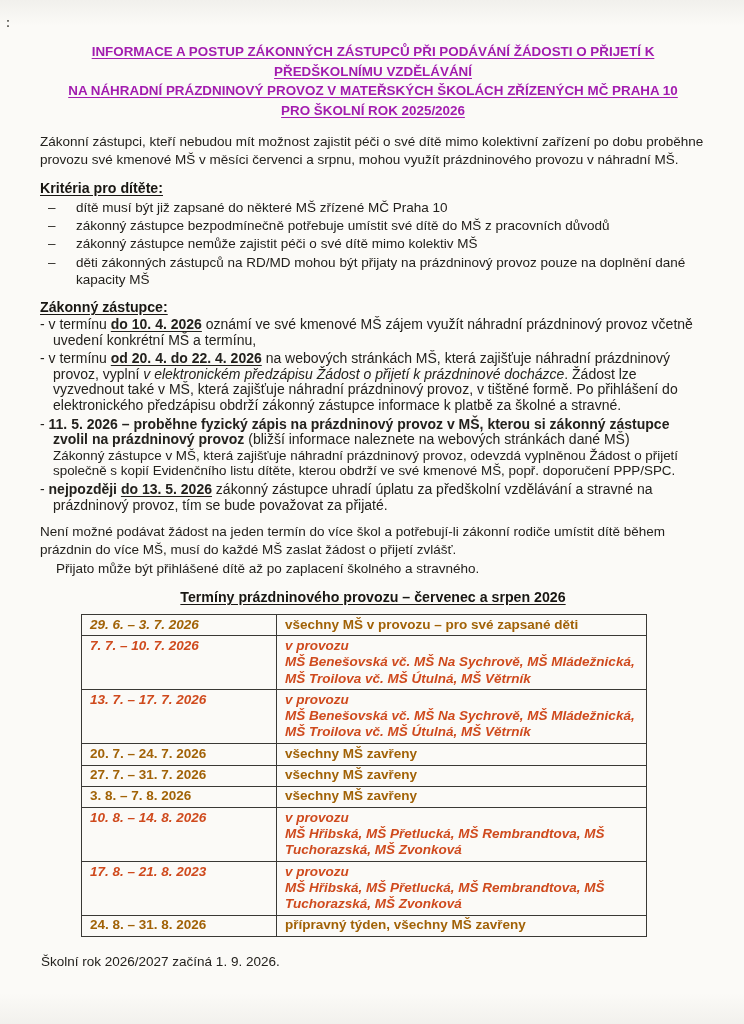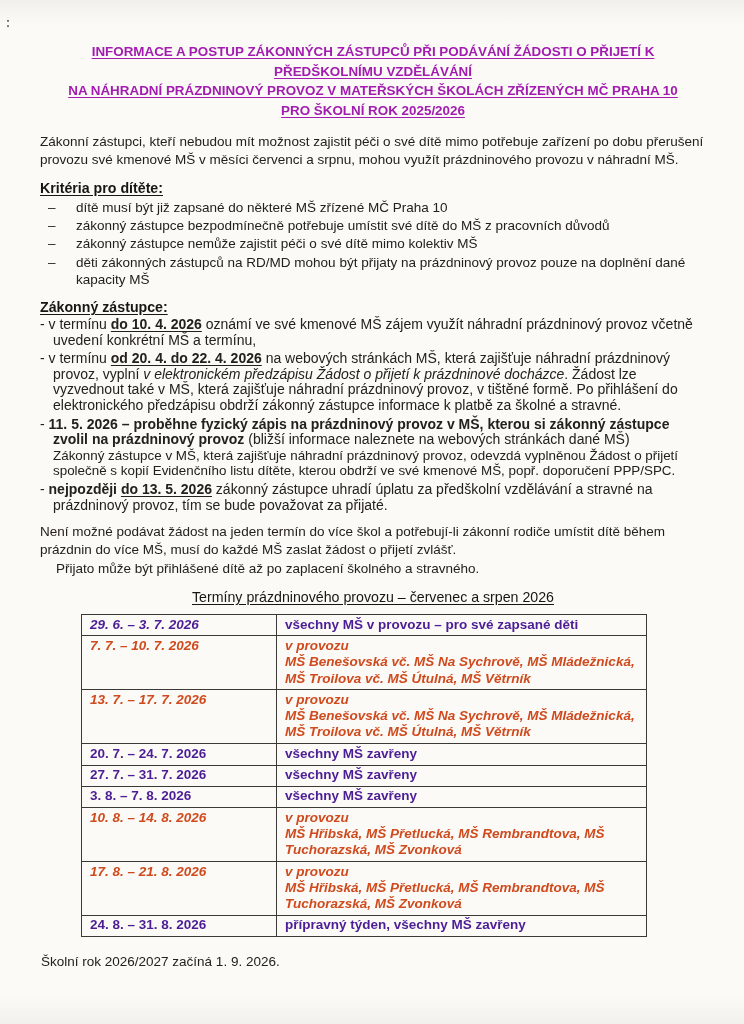--- a/index.html
+++ b/index.html
@@ -27,48 +27,48 @@
   .zi{margin:3px 0 0;font-size:14px;line-height:15.6px;padding-left:13px;text-indent:-13px;}
   .zi.first{margin-top:1px;}
   .zsub{margin:0;font-size:13.4px;line-height:15.6px;padding-left:13px;}
   .b{font-weight:700;}
   .bu{font-weight:700;text-decoration:underline;text-underline-offset:1.5px;}
   .it{font-style:italic;}
   .bi{font-weight:700;font-style:italic;}
   .note{margin:10px 0 0;font-size:13.5px;line-height:18px;}
   .note2{margin:1px 16px 0;font-size:13.5px;line-height:18px;}
   
-  .tbl-heading{margin:10px 0 0;text-align:center;font-size:14.2px;font-weight:400;line-height:19px;color:#181612;}
+  .tbl-heading{margin:10px 0 0;text-align:center;font-size:14.2px;font-weight:700;line-height:19px;color:#181612;}
   .tbl-heading span{text-decoration:underline;text-underline-offset:2px;}
   table.terms{border-collapse:collapse;margin:7px 0 0 41px;width:566px;background:transparent;}
   table.terms td{
     border:1.6px solid #3a3935;vertical-align:top;
     padding:1.5px 8px 2.5px 8px;
-    font-size:13.5px;font-weight:700;line-height:16.3px;color:#4c1d95;
+    font-size:13.5px;font-weight:700;line-height:16.3px;color:#a16207;
   }
   td.c-date{width:178px;}
   tr.hl td{color:var(--accent,#cf4a1d);font-style:italic;}
   tr.r0 td.c-date{font-style:italic;}
   
   .footer{margin:16px 0 0 1px;font-size:13.5px;line-height:17px;}
 </style>
 </head>
 <body>
 
 <div class="artifact">:</div>
 
 <div class="page">
 
   <header class="title-block">
     <div class="tl">INFORMACE A POSTUP ZÁKONNÝCH ZÁSTUPCŮ PŘI PODÁVÁNÍ ŽÁDOSTI O PŘIJETÍ K PŘEDŠKOLNÍMU VZDĚLÁVÁNÍ</div>
     <div class="tl">NA NÁHRADNÍ PRÁZDNINOVÝ PROVOZ V MATEŘSKÝCH ŠKOLÁCH ZŘÍZENÝCH MČ PRAHA 10</div>
     <div class="tl">PRO ŠKOLNÍ ROK 2025/2026</div>
   </header>
 
-  <p class="intro">Zákonní zástupci, kteří nebudou mít možnost zajistit péči o své dítě mimo potřebuje zařízení po dobu přerušení provozu své kmenové MŠ v měsíci červenci a srpnu, mohou využít prázdninového provozu v náhradní MŠ.</p>
+  <p class="intro">Zákonní zástupci, kteří nebudou mít možnost zajistit péči o své dítě mimo kolektivní zařízení po dobu proběhne provozu své kmenové MŠ v měsíci červenci a srpnu, mohou využít prázdninového provozu v náhradní MŠ.</p>
 
   <section>
     <h2 class="sec-heading">Kritéria pro dítěte:</h2>
     <div class="bullets">
       <div class="bullet">
         <span class="dash">–</span>
         <span class="btxt">dítě musí být již zapsané do některé MŠ zřízené MČ Praha 10</span>
       </div>
       <div class="bullet">
         <span class="dash">–</span>
@@ -144,21 +144,21 @@
           </td>
       </tr>
       <tr class="hl">
         <td class="c-date">10. 8. – 14. 8. 2026</td>
         <td class="c-info">
           <div>v provozu</div>
           <div>MŠ Hřibská, MŠ Přetlucká, MŠ Rembrandtova, MŠ Tuchorazská, MŠ Zvonková</div>
         </td>
       </tr>
       <tr class="hl">
-        <td class="c-date">17. 8. – 21. 8. 2026</td>
+        <td class="c-date">17. 8. – 21. 8. 2023</td>
         <td class="c-info">
           <div>v provozu</div>
           <div>MŠ Hřibská, MŠ Přetlucká, MŠ Rembrandtova, MŠ Tuchorazská, MŠ Zvonková</div>
         </td>
       </tr>
       <tr>
         <td class="c-date">24. 8. – 31. 8. 2026</td>
         <td class="c-info">
             <div>přípravný týden, všechny MŠ zavřeny</div>
           </td>

